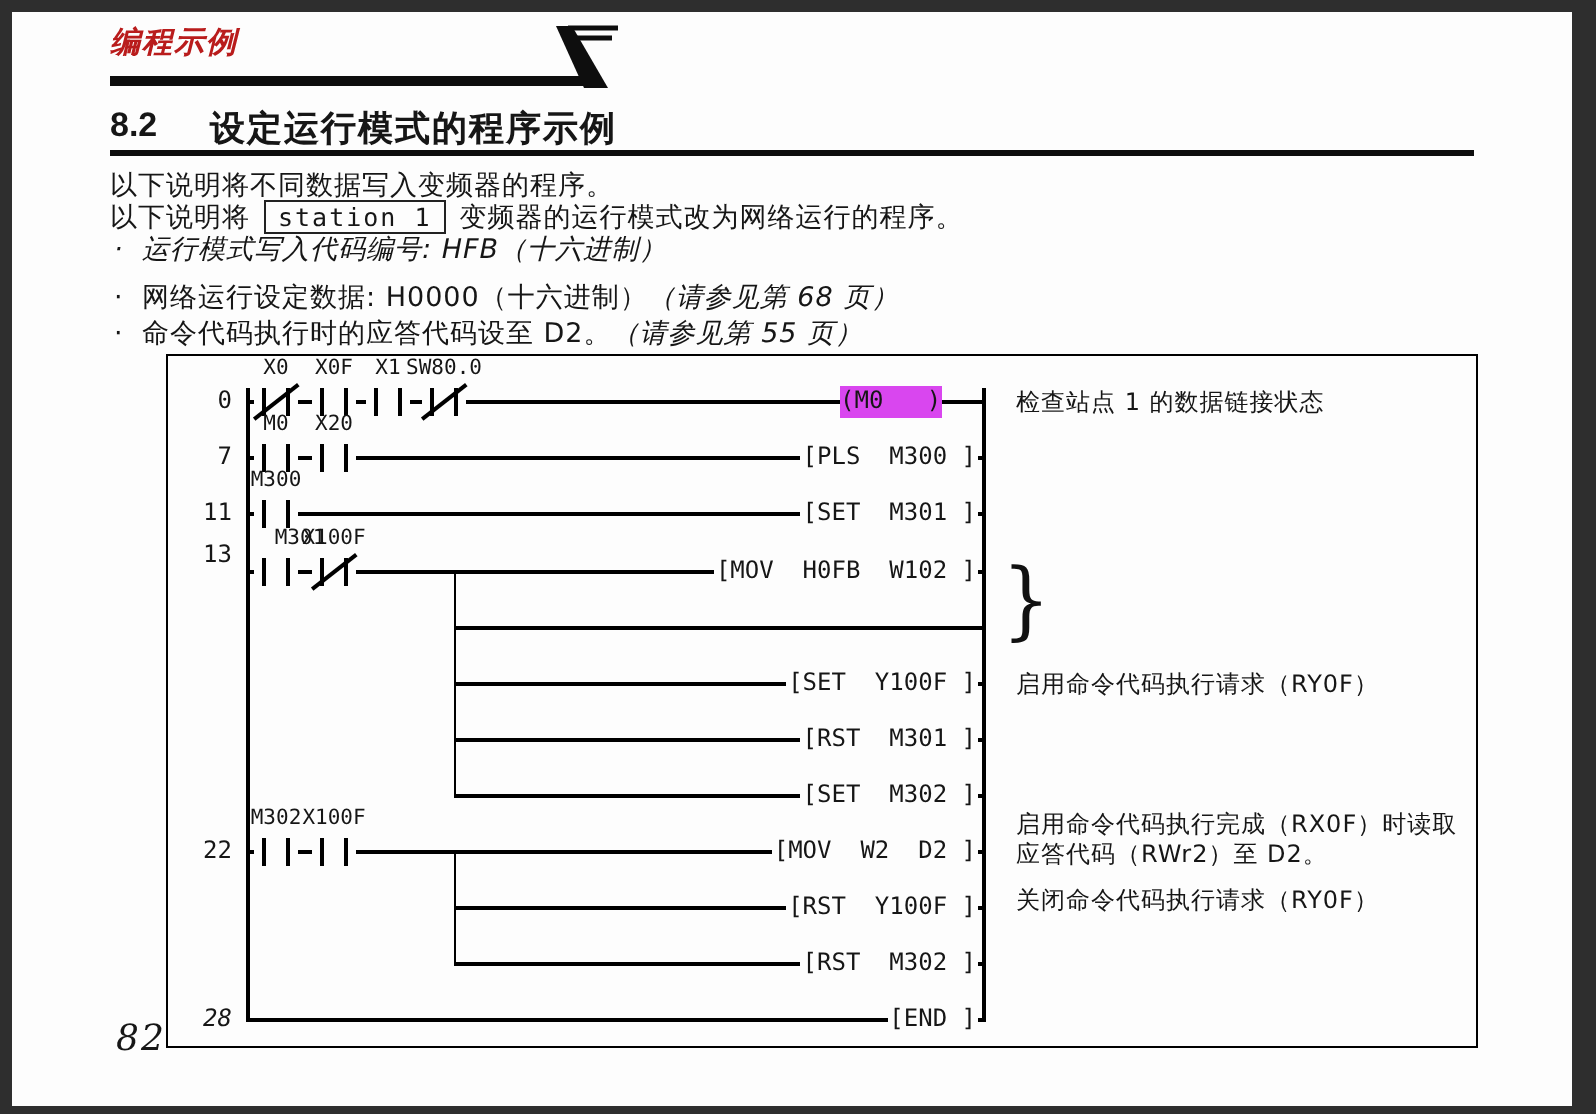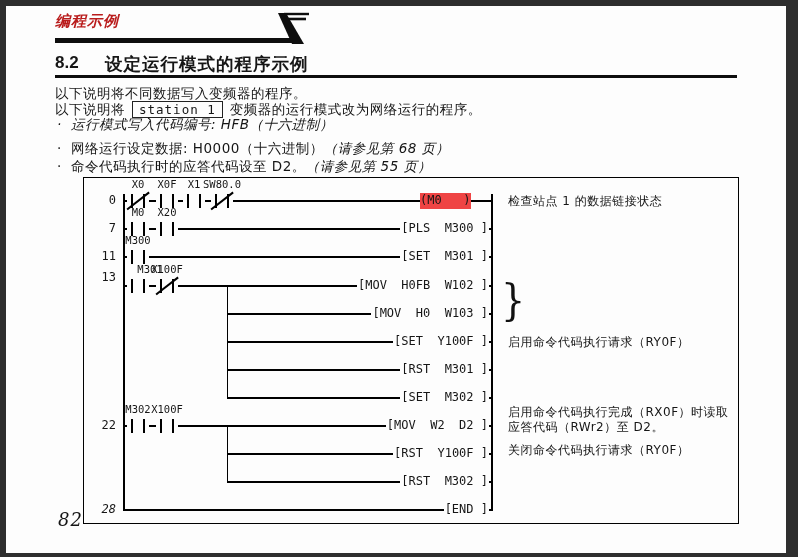--- a/index.html
+++ b/index.html
@@ -28,21 +28,21 @@
   .lline{position:absolute;background:#000;z-index:1;}
   .rail{position:absolute;background:#000;z-index:3;}
   .rnum{position:absolute;width:34px;text-align:right;font:12px "DejaVu Sans Mono",monospace;z-index:2;}
   .contact{position:absolute;width:22px;height:20px;background:#fdfdfd;z-index:2;}
   .cbar{position:absolute;top:3px;width:2px;height:14px;background:#000;}
   .cslash{position:absolute;left:-3px;top:9px;width:28px;height:1.6px;background:#000;transform:rotate(-38deg);}
   .clabel{position:absolute;font:10.5px "DejaVu Sans Mono",monospace;white-space:pre;transform:translateX(-50%);z-index:2;}
   .ibox{position:absolute;height:16px;line-height:16px;font:12px "DejaVu Sans Mono",monospace;
         white-space:pre;background:#fdfdfd;z-index:2;padding:0 1px;}
   .coil{position:absolute;height:16px;line-height:16px;font:12px "DejaVu Sans Mono",monospace;
-        white-space:pre;background:#ef4444;z-index:2;}
+        white-space:pre;background:#d946ef;z-index:2;}
   .lcomment{position:absolute;font-size:12px;line-height:15px;letter-spacing:0.5px;white-space:pre;z-index:2;}
   .brace{position:absolute;font:38px "DejaVu Serif",serif;transform:scaleY(1.12);z-index:2;color:#111;}
   .pagenum{position:absolute;left:58px;top:509px;font:italic 18px "DejaVu Serif",serif;letter-spacing:1px;}
   svg{display:block;}
 </style>
 </head>
 <body>
 
 <div class="page">
 
@@ -126,21 +126,20 @@
       </div>
       <div class="clabel" style="left: 54px; top: 85px; padding-left: 24px;">M301</div>
       <div class="contact" style="left: 72px; top: 98px;">
         <div class="cbar" style="left: 4px;"></div>
         <div class="cbar" style="left: 16px;"></div>
         <div class="cslash"></div>
       </div>
       <div class="clabel" style="left: 83px; top: 85px;">X100F</div>
       <div class="ibox" style="right: 249px; top: 100px;">[MOV  H0FB  W102 ]</div>
       <div class="lline" style="left: 143px; top: 135.2px; width: 264px; height: 1.4px;"></div>
-      <div class="ibox" style="right: 249px; top: 128px;">[MOV  H0  W103 ]</div>
       <div class="lline" style="left: 143px; top: 163.2px; width: 264px; height: 1.4px;"></div>
       <div class="ibox" style="right: 249px; top: 156px;">[SET  Y100F ]</div>
       <div class="lcomment" style="left: 424px; top: 156.5px;">启用命令代码执行请求（RY0F）</div>
       <div class="lline" style="left: 143px; top: 191.2px; width: 264px; height: 1.4px;"></div>
       <div class="ibox" style="right: 249px; top: 184px;">[RST  M301 ]</div>
       <div class="lline" style="left: 143px; top: 219.2px; width: 264px; height: 1.4px;"></div>
       <div class="ibox" style="right: 249px; top: 212px;">[SET  M302 ]</div>
       <div class="lline" style="left: 39px; top: 247.2px; width: 368px; height: 1.4px;"></div>
       <div class="rnum" style="left: -2px; top: 240px;">22</div>
       <div class="contact" style="left: 43px; top: 238px;">

